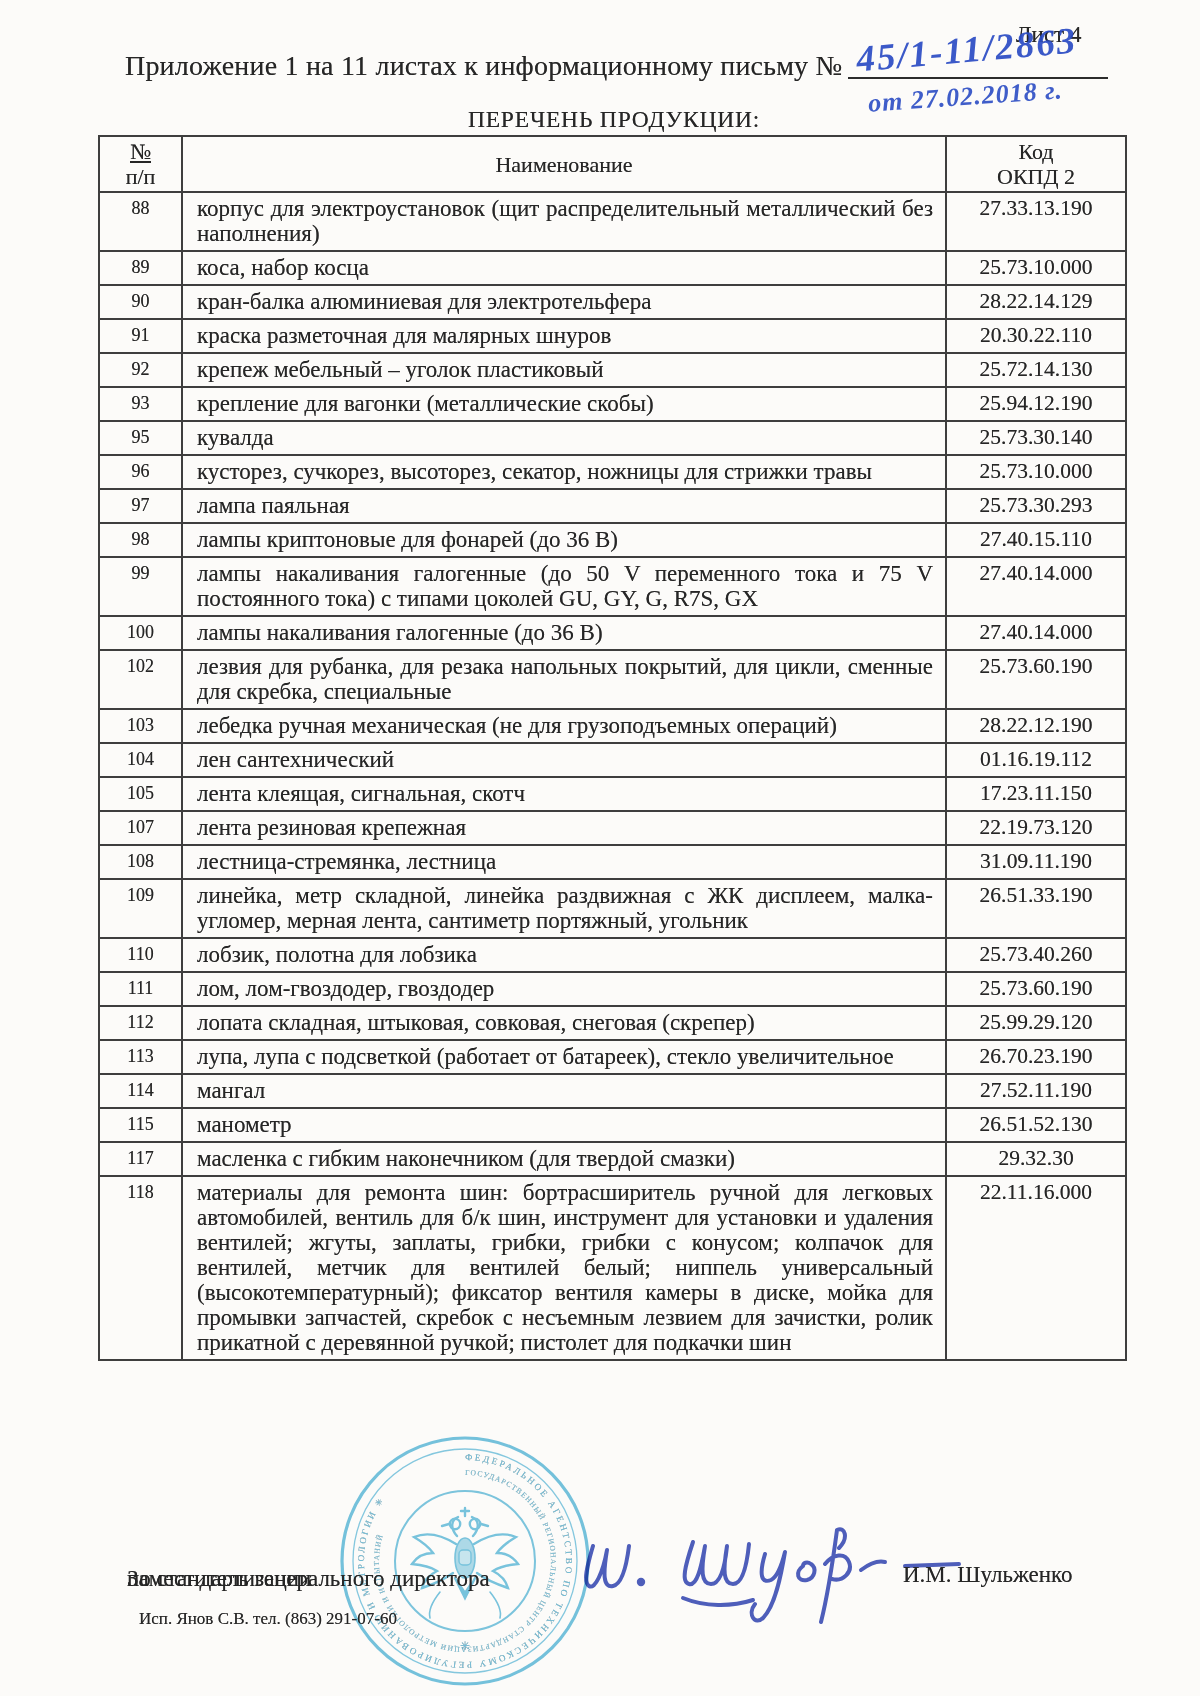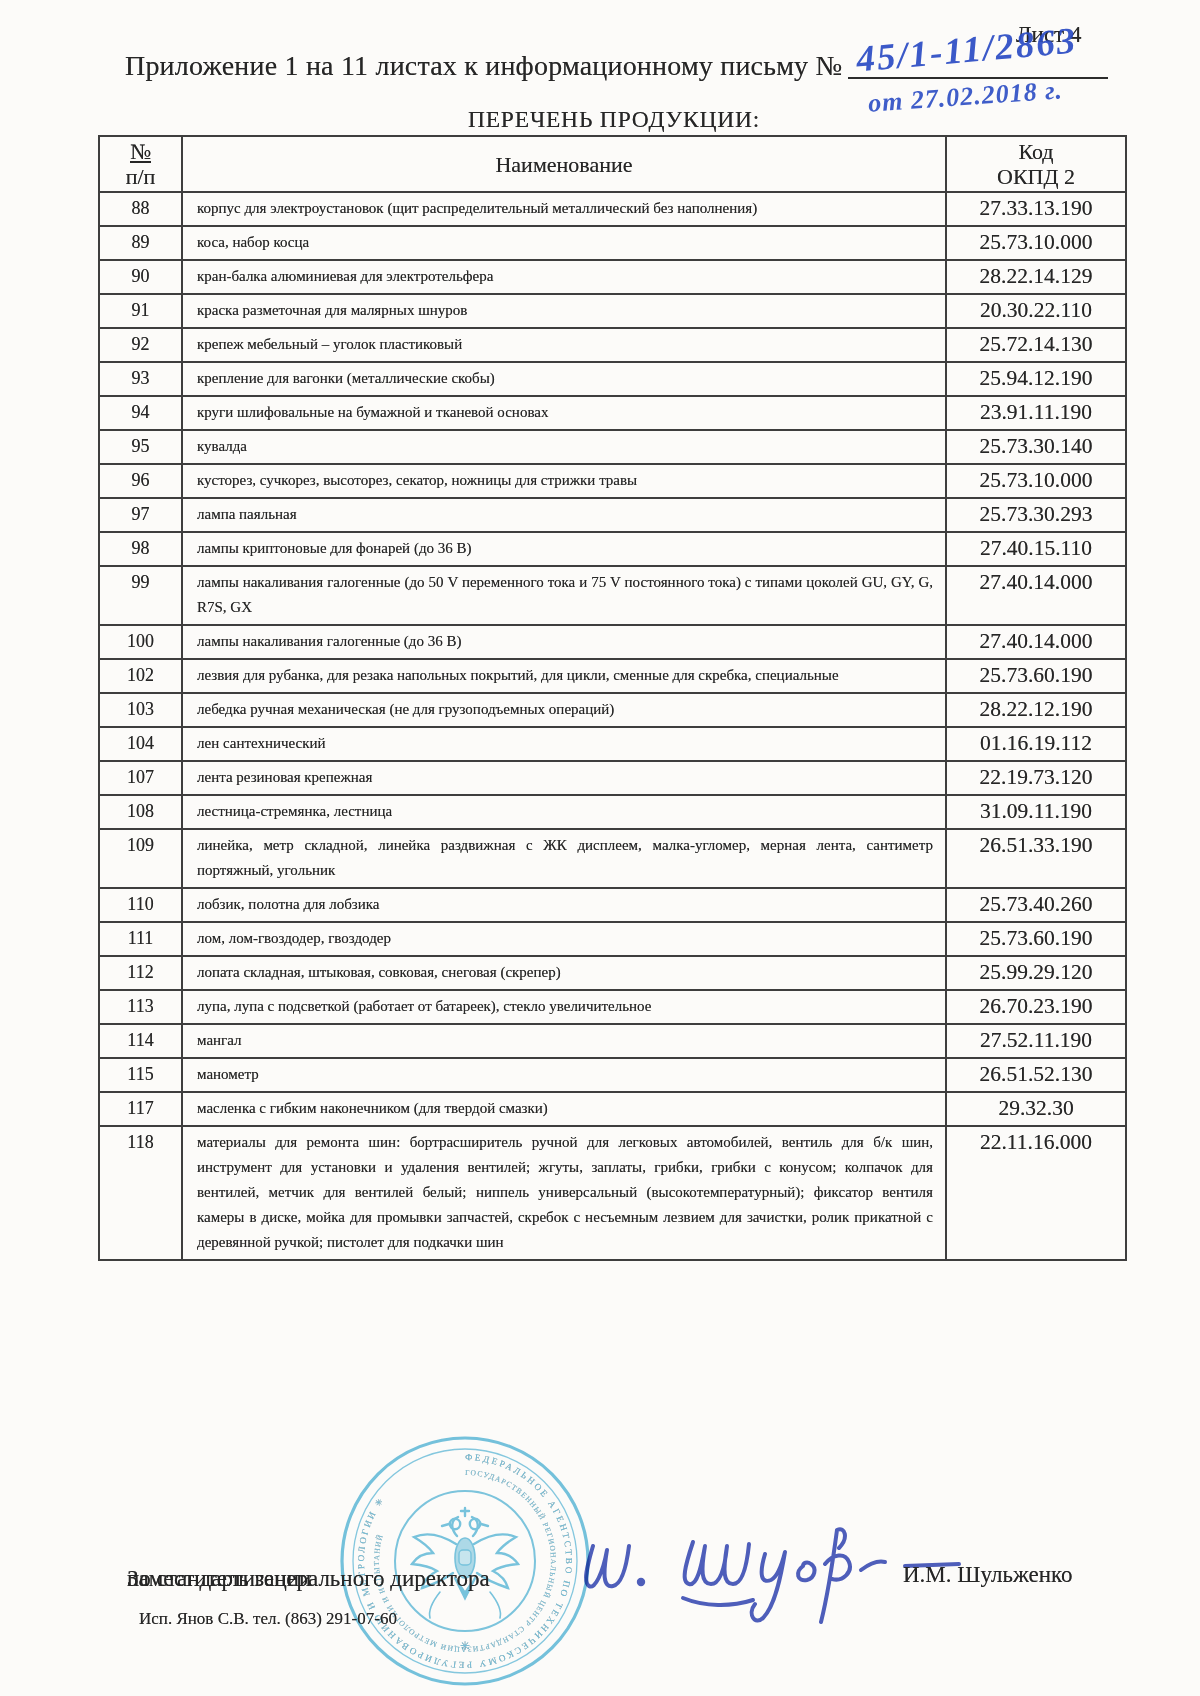--- a/index.html
+++ b/index.html
@@ -20,21 +20,21 @@
   .doc-title { position:absolute; left:0; top:106px; width:1228px; text-align:center; font-size:23.5px; letter-spacing:.8px; }
   table.products {
     position:absolute; left:98px; top:135px; width:1027px;
     border-collapse:collapse; table-layout:fixed;
   }
   .products th, .products td { border:2px solid #3e3e3e; }
   .products th { font-weight:normal; font-size:22px; line-height:25px; text-align:center; vertical-align:middle; padding:2px 4px; height:52px; }
   .th-underline { text-decoration:underline; }
   .products td { vertical-align:top; }
   td.c-num  { text-align:center; font-size:18px; line-height:25px; padding:3px 2px; }
-  td.c-name { text-align:justify; font-size:15px; line-height:25px; padding:3px 12px 4px 14px; }
+  td.c-name { text-align:justify; font-size:23px; line-height:25px; padding:3px 12px 4px 14px; }
   td.c-code { text-align:center; font-size:21.5px; line-height:25px; padding:3px 2px; }
   col.w-num  { width:83px; }
   col.w-name { width:764px; }
   col.w-code { width:180px; }
   .footer-line { position:absolute; font-size:23px; }
   .f-pos1 { left:127px; top:1534px;margin-top:32px; }
   .f-pos2 { left:127px; top:1566px; }
   .f-name { left:903px; top:1562px; }
   .f-exec { left:127px; top:1609px; font-size:17px;margin-left:12px; }
   .stamp { position:absolute; left:336px; top:1432px; width:258px; height:258px; mix-blend-mode:multiply; opacity:.88; }
@@ -106,25 +106,20 @@
       <td class="c-name">крепеж мебельный – уголок пластиковый</td>
       <td class="c-code">25.72.14.130</td>
     </tr>
 
     <tr>
       <td class="c-num">93</td>
       <td class="c-name">крепление для вагонки (металлические скобы)</td>
       <td class="c-code">25.94.12.190</td>
     </tr>
 
-    <tr>
-      <td class="c-num">94</td>
-      <td class="c-name">круги шлифовальные на бумажной и тканевой основах</td>
-      <td class="c-code">23.91.11.190</td>
-    </tr>
 
     <tr>
       <td class="c-num">95</td>
       <td class="c-name">кувалда</td>
       <td class="c-code">25.73.30.140</td>
     </tr>
 
     <tr>
       <td class="c-num">96</td>
       <td class="c-name">кусторез, сучкорез, высоторез, секатор, ножницы для стрижки травы</td>
@@ -167,20 +162,25 @@
       <td class="c-name">лебедка ручная механическая (не для грузоподъемных операций)</td>
       <td class="c-code">28.22.12.190</td>
     </tr>
 
     <tr>
       <td class="c-num">104</td>
       <td class="c-name">лен сантехнический</td>
       <td class="c-code">01.16.19.112</td>
     </tr>
 
+    <tr>
+      <td class="c-num">105</td>
+      <td class="c-name">лента клеящая, сигнальная, скотч</td>
+      <td class="c-code">17.23.11.150</td>
+    </tr>
 
 
     <tr>
       <td class="c-num">107</td>
       <td class="c-name">лента резиновая крепежная</td>
       <td class="c-code">22.19.73.120</td>
     </tr>
 
     <tr>
       <td class="c-num">108</td>

